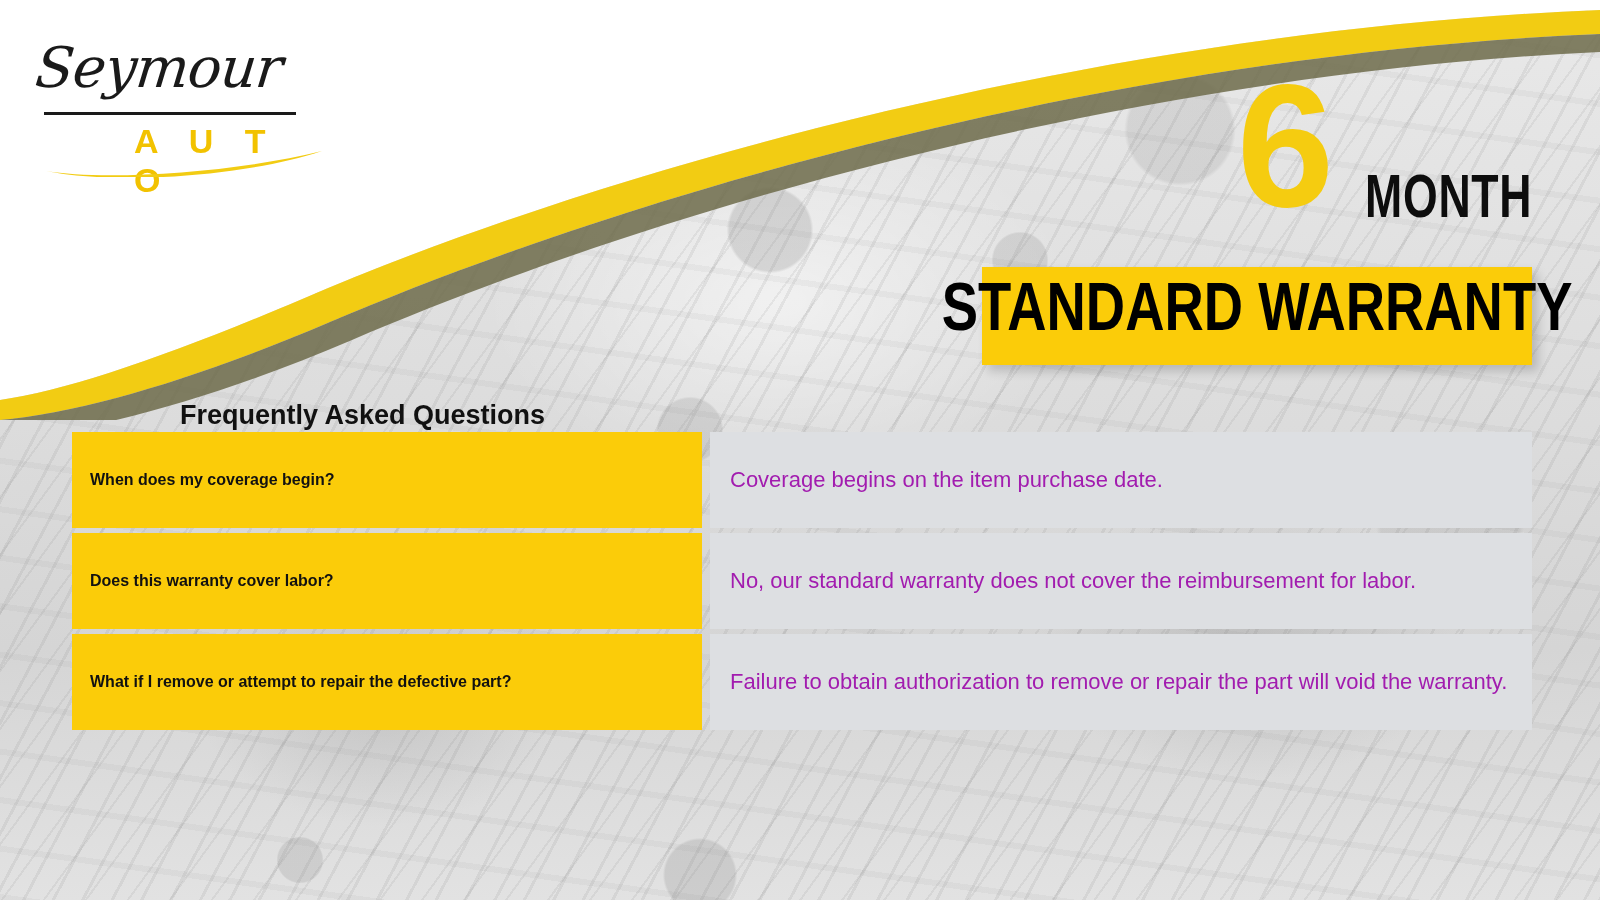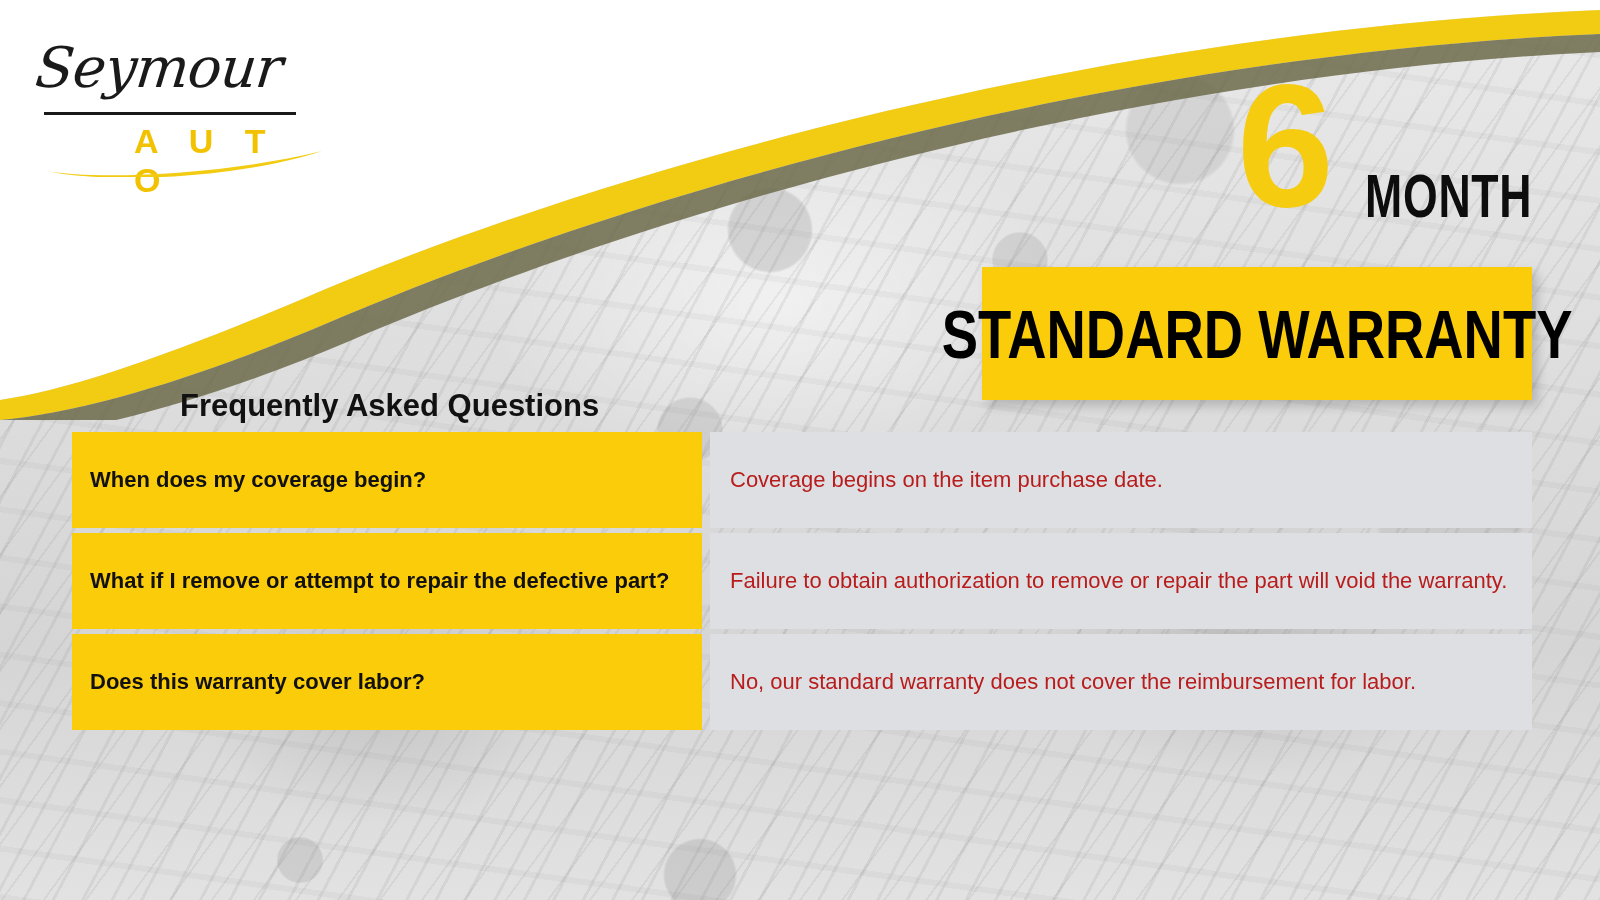--- a/index.html
+++ b/index.html
@@ -133,79 +133,78 @@
     color: #0d0d0d;
     letter-spacing: 1px;
     transform: scaleX(0.72);
     transform-origin: right center;
   }
   .warranty-band {
     position: absolute;
     left: 982px;
     top: 267px;
     width: 550px;
-    height: 133px;
+    height: 98px;
     background: #fbcc09;
     box-shadow: 6px 6px 10px rgba(0,0,0,0.18);
     display: flex;
-    align-items: center;
     justify-content: center;
   }
   .warranty-band-text {
     font-family: "Liberation Sans", sans-serif;
     font-weight: bold;
     font-size: 68px;
     color: #000000;
     letter-spacing: 0px;
     transform: scaleX(0.80);
     white-space: nowrap;
   }
 
   
   .faq-title {
     position: absolute;
     left: 180px;
-    top: 388px;
-    font-family: "Liberation Sans", sans-serif;
-    font-weight: bold;
-    font-size: 31px;
+    top: 400px;
+    font-family: "Liberation Sans", sans-serif;
+    font-weight: bold;
+    font-size: 27px;
     color: #111111;
   }
   .faq-table {
     position: absolute;
     left: 72px;
     top: 427px;
     width: 1460px;
     border-collapse: separate;
     border-spacing: 0 5px;
   }
   .faq-table tr { height: 96px; }
   .faq-q, .faq-a {
     vertical-align: middle;
     padding: 10px 18px;
     box-sizing: border-box;
   }
   .faq-q {
     width: 630px;
     background: #fbcc09;
     font-weight: bold;
-    font-size: 22px;
+    font-size: 16px;
     line-height: 1.35;
     color: #111111;
   }
   .faq-spacer {
     width: 8px;
     background: transparent;
     padding: 0;
   }
   .faq-a {
     background: #dddfe2;
     font-size: 22px;
     line-height: 1.35;
-    color: #b91c1c;
+    color: #a21caf;
     text-align: justify;
     text-justify: inter-word;
     padding-left: 20px;
     padding-right: 22px;
   }
 </style>
 </head>
 <body>
 
 <div class="slide">
@@ -237,25 +236,25 @@
   <div class="faq-title">Frequently Asked Questions</div>
 
   <table class="faq-table">
     <tbody>
       <tr>
         <td class="faq-q">When does my coverage begin?</td>
         <td class="faq-spacer"></td>
         <td class="faq-a">Coverage begins on the item purchase date.</td>
       </tr>
       <tr>
+        <td class="faq-q">Does this warranty cover labor?</td>
+        <td class="faq-spacer"></td>
+        <td class="faq-a">No, our standard warranty does not cover the reimbursement for labor.</td>
+      </tr>
+      <tr>
         <td class="faq-q">What if I remove or attempt to repair the defective part?</td>
         <td class="faq-spacer"></td>
         <td class="faq-a">Failure to obtain authorization to remove or repair the part will void the warranty.</td>
       </tr>
-      <tr>
-        <td class="faq-q">Does this warranty cover labor?</td>
-        <td class="faq-spacer"></td>
-        <td class="faq-a">No, our standard warranty does not cover the reimbursement for labor.</td>
-      </tr>
     </tbody>
   </table>
 
 </div>
 
 </body></html>

